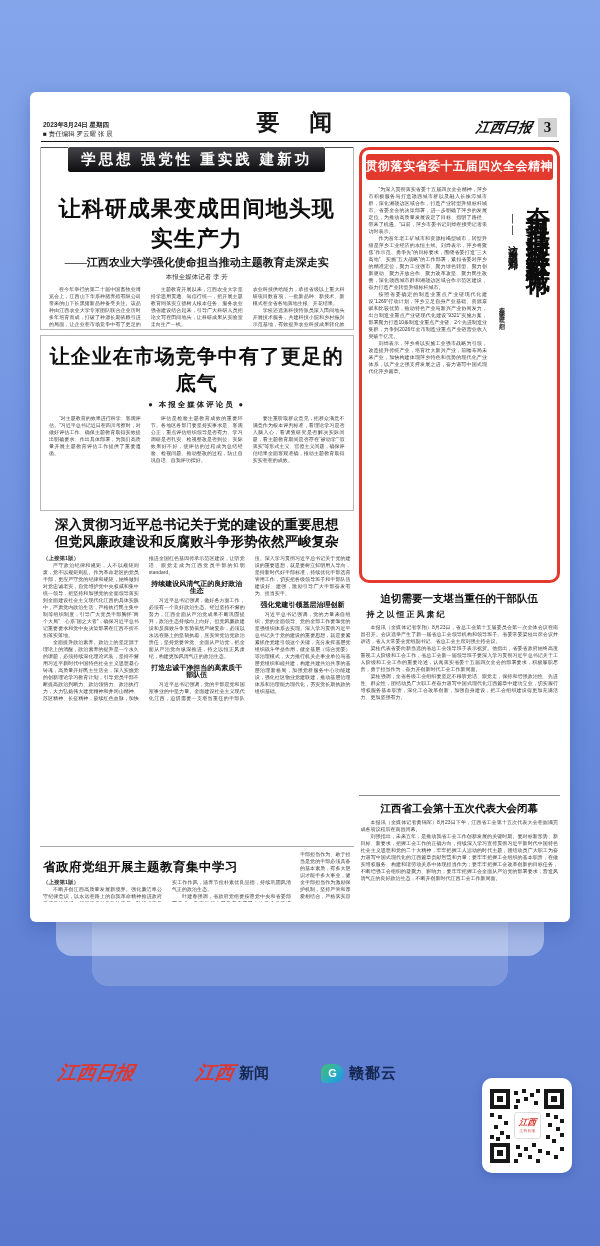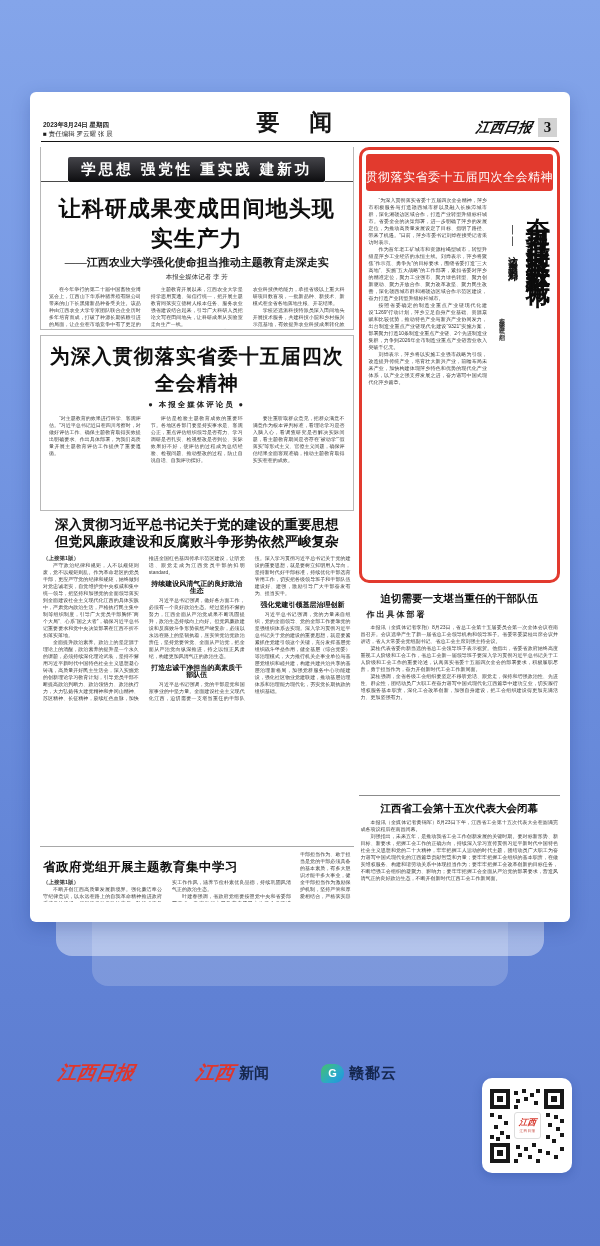--- a/index.html
+++ b/index.html
@@ -32,21 +32,21 @@
     font-weight:bold; font-size:15px; width:19px; height:19px;
     display:flex; align-items:center; justify-content:center; }
   .masthead-rule{ border-bottom:1.8px solid #141414; margin:3px 1px 5px; }
 
   .content{ display:flex; gap:5px; height:756px; overflow:hidden; }
   .left-region{ width:384px; }
   .right-region{ flex:1; display:flex; flex-direction:column; }
 
   
   .a1{ height:183px; border:1px solid #b8b8b8; border-top:none; padding:0 8px; overflow:hidden; }
-  .banner-row{ display:flex; align-items:flex-end; height:35px; margin:0 -8px; }
+  .banner-row{ display:flex; align-items:flex-start; height:35px; margin:0 -8px; }
   .banner-row .rule{ flex:1; height:1px; background:#4a4a4a; }
   .banner{ background:linear-gradient(180deg,#45454b,#0d0d0f); color:#fff; font-weight:bold;
     font-size:14.5px; letter-spacing:3px; padding:3px 13px; white-space:nowrap; border-radius:2px; }
   .a1 h1{ font-family:"Liberation Serif", serif; font-size:22px; letter-spacing:1px;
     text-align:center; color:#0e0e0e; margin:12px 0 1px; }
   .a1 .sub{ font-family:"Liberation Serif", serif; font-size:11px; font-weight:bold;
     text-align:center; color:#1a1a1a; margin:0 0 1px; }
   .a1 .byline{ font-size:6.5px; text-align:center; color:#333; margin:3px 0 4px; }
 
   .smallbody{ font-size:5px; line-height:7px; text-align:justify; color:#3b3b3b; overflow:hidden; }
@@ -75,22 +75,22 @@
   
   .gov-row{ display:flex; gap:9px; border-top:1px solid #a8a8a8; margin-top:5px; padding:4px 3px 0; height:56px; overflow:hidden; }
   .gov{ width:248px;margin-top:7px; }
   .gov h3{ font-family:"Liberation Serif", serif; font-size:12.5px; color:#0f0f0f;
     margin:1px 0 3px; letter-spacing:.5px; }
   .gov .smallbody{ height:34px; }
   .party-tail{ flex:1; height:50px; }
 
   
   .redbox{ height:436px; border:3px solid #e23a2e; border-radius:10px; padding:4px; display:flex; flex-direction:column; background:#fff; }
-  .red-tag{ background:#e23a2e; color:#fff; font-weight:normal; font-size:12px; letter-spacing:.5px;
-    text-align:center; padding:15px 0 5px; border-radius:3px; white-space:nowrap; }
+  .red-tag{ background:#e23a2e; color:#fff; font-weight:bold; font-size:12px; letter-spacing:.5px;
+    text-align:center; padding:4px 0 5px; border-radius:3px; white-space:nowrap; }
   .red-content{ flex:1; display:flex; overflow:hidden; margin-top:4px; }
   .red-body{ flex:1; padding:2px 2px 0 3px; height:100%; }
   .red-bylines{ writing-mode:vertical-rl; width:30px; font-family:"Liberation Serif", serif; }
   .red-sub{ font-size:9.5px; font-weight:bold; color:#151515; padding-top:30px; letter-spacing:2px; }
   .red-by{ font-size:6px; color:#333; padding-top:118px; letter-spacing:1px; }
   .red-title{ writing-mode:vertical-rl; width:34px; font-family:"Liberation Serif", serif;
     font-size:24px; font-weight:bold; color:#0c0c0c; letter-spacing:5px; padding-top:4px; line-height:30px; }
 
   
   .u1{ margin-top:6px; padding:1px 2px; height:202px; overflow:hidden; }
@@ -164,21 +164,21 @@
           <div class="byline">本报全媒体记者 李 芳</div>
           <div class="smallbody cols3">
               <p>在今年举行的第二十届中国畜牧业博览会上，江西山下华系种猪养殖有限公司带来的山下长黑猪新品种备受关注。该品种由江西农业大学专家团队联合企业历时多年培育而成，打破了种源长期依赖引进的局面，让企业在市场竞争中有了更足的底气。这是江西农业大学推动主题教育成果转化为现实生产力的一个生动缩影。</p>
               <p>主题教育开展以来，江西农业大学坚持学思用贯通、知信行统一，把开展主题教育同落实立德树人根本任务、服务农业强省建设结合起来，引导广大科研人员把论文写在田间地头，让科研成果从实验室走向生产一线。</p>
               <p>在农业科技的源头供给上，该校聚焦我省农业产业高质量发展重大需求，提升农业科技供给能力，承担省级以上重大科研项目数百项，一批新品种、新技术、新模式在全省各地落地生根、开花结果。</p>
               <p>学校还选派科技特派员深入田间地头开展技术服务，共建科技小院和乡村振兴示范基地，有效提升农业科技成果转化效能，助力农民增收致富，为加快建设农业强省注入强劲动能。</p>
             </div>
         </section>
 
         <section class="a2">
-          <h2>为深入贯彻落实省委十五届四次全会精神</h2>
+          <h2>让企业在市场竞争中有了更足的底气</h2>
           <div class="byline">● 本报全媒体评论员 ●</div>
           <div class="smallbody cols3">
               <p>“对主题教育的效果进行科学、客观评估。”习近平总书记近日在四川考察时，对做好评估工作、确保主题教育取得实效提出明确要求、作出具体部署，为我们高质量开展主题教育评估工作提供了重要遵循。</p>
               <p>评估是检验主题教育成效的重要环节。各地区各部门要坚持实事求是、客观公正，重点评估组织领导是否有力、学习调研是否扎实、检视整改是否到位、实际效果好不好，使评估的过程成为总结经验、检视问题、推动整改的过程，防止自说自话、自我评功摆好。</p>
               <p>要注重听取群众意见，把群众满意不满意作为根本评判标准，看理论学习是否入脑入心，看调查研究是否解决实际问题，看主题教育期间是否存在“被动学”“假落实”等形式主义、官僚主义问题，确保评估结果全面客观准确，推动主题教育取得实实在在的成效。</p>
             </div>
         </section>
 
         <section class="a3">
           <div class="hl">深入贯彻习近平总书记关于党的建设的重要思想</div>
@@ -223,21 +223,21 @@
             <div class="red-bylines">
               <div class="red-sub">——访萍乡市委书记刘烨</div>
               <div class="red-by">本报全媒体记者 尹晓军 刘启红</div>
             </div>
             <div class="red-title">奋力打造产业转型升级标杆城市</div>
           </div>
         </section>
 
         <section class="u1">
           <h3>迫切需要一支堪当重任的干部队伍</h3>
-          <div class="sub">作出具体部署</div>
+          <div class="sub">持之以恒正风肃纪</div>
           <div class="smallbody">
               <p>本报讯（全媒体记者李翔）8月23日，省总工会第十五届委员会第一次全体会议在南昌召开。会议选举产生了新一届省总工会领导机构和领导班子。省委常委梁桂出席会议并讲话，省人大常委会党组副书记、省总工会主席刘强主持会议。</p>
               <p>梁桂代表省委向新当选的省总工会领导班子表示祝贺。他指出，省委省政府始终高度重视工人阶级和工会工作，省总工会新一届领导班子要深入学习贯彻习近平总书记关于工人阶级和工会工作的重要论述，认真落实省委十五届四次全会的部署要求，积极履职尽责，勇于担当作为，奋力开创新时代工会工作新局面。</p>
               <p>梁桂强调，全省各级工会组织要坚定不移听党话、跟党走，保持和增强政治性、先进性、群众性，团结动员广大职工在奋力谱写中国式现代化江西篇章中建功立业，切实履行维权服务基本职责，深化工会改革创新，加强自身建设，把工会组织建设得更加充满活力、更加坚强有力。</p>
             </div>
         </section>
 
         <section class="u2">
           <h3>江西省工会第十五次代表大会闭幕</h3>
           <div class="smallbody">

